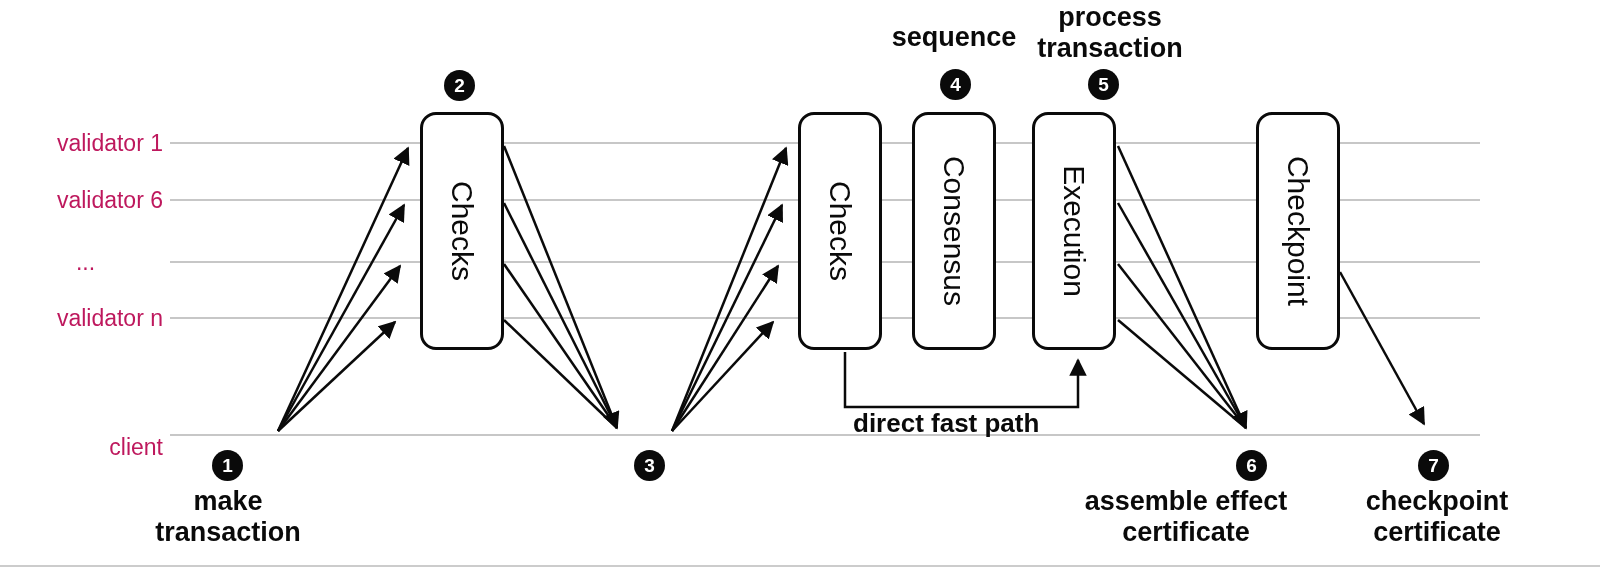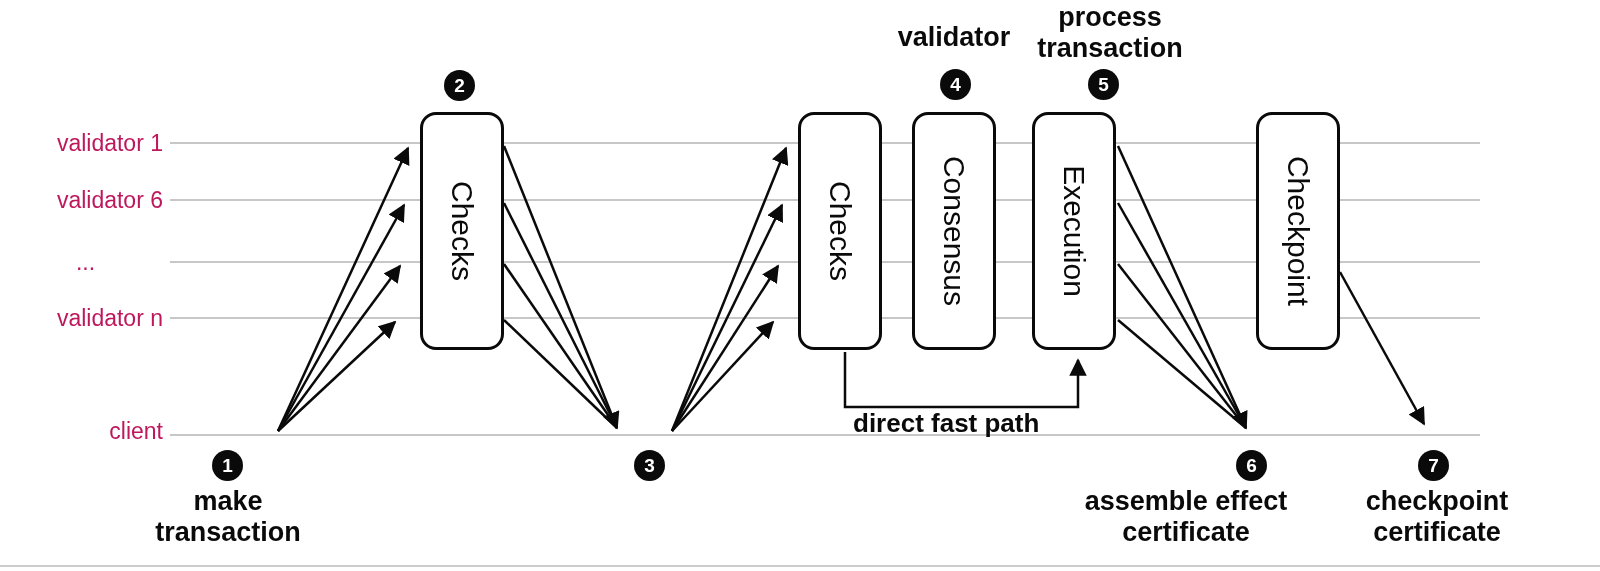--- a/index.html
+++ b/index.html
@@ -139,21 +139,21 @@
       </g>
 
       <path d="M845,352 L845,407 L1078,407 L1078,360" marker-end="url(#ah)"></path>
     </g>
   </svg>
 
   <div class="lane-label" style="top:128px">validator 1</div>
   <div class="lane-label" style="top:185px">validator 6</div>
   <div class="lane-label center" style="top:247px">...</div>
   <div class="lane-label" style="top:303px">validator n</div>
-  <div class="lane-label" style="top:416px">client</div>
+  <div class="lane-label" style="top:432px">client</div>
 
   <div class="phase-box" style="left:420px">
     <span class="phase-label">Checks</span>
   </div>
   <div class="phase-box" style="left:798px">
     <span class="phase-label">Checks</span>
   </div>
   <div class="phase-box" style="left:912px">
     <span class="phase-label">Consensus</span>
   </div>
@@ -180,20 +180,20 @@
     <span>5</span>
   </div>
   <div class="step-circle" style="left:1236px;top:450px">
     <span>6</span>
   </div>
   <div class="step-circle" style="left:1418px;top:450px">
     <span>7</span>
   </div>
 
   <div class="step-label" style="left:228px;top:486px;width:210px">make transaction</div>
-  <div class="step-label nowrap" style="left:954px;top:22px">validator</div>
+  <div class="step-label nowrap" style="left:954px;top:22px">sequence</div>
   <div class="step-label" style="left:1110px;top:2px;width:210px">process transaction</div>
   <div class="step-label" style="left:1437px;top:486px;width:230px">checkpoint certificate</div>
   <div class="step-label" style="left:1186px;top:486px;width:260px">assemble effect certificate</div>
 
   <div class="fastpath-label">direct fast path</div>
 
 </div>
 
 </body></html>

